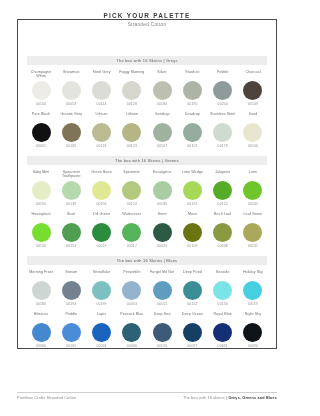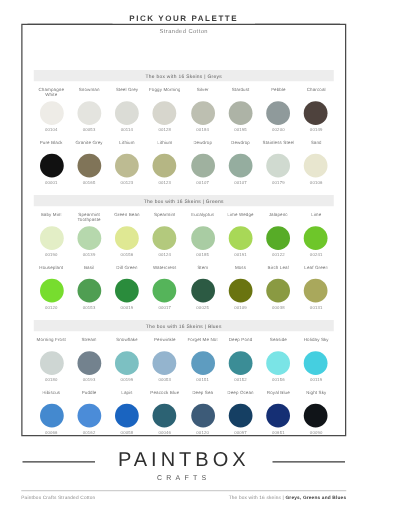--- a/index.html
+++ b/index.html
@@ -471,26 +471,20 @@
         <div class="cell-code">00651</div>
       </div>
       <div class="cell">
         <div class="cell-name">Night Sky</div>
         <div class="dot" style="background-color: rgb(16, 20, 24);"></div>
         <div class="cell-code">00090</div>
       </div>
     </div>
   </div>
 
-  <div class="brand">
-    <div class="brand-name">PAINTBOX</div>
-    <div class="brand-sub">CRAFTS</div>
-    <div class="brand-rule-left"></div>
-    <div class="brand-rule-right"></div>
-  </div>
 
   <div class="bottom-rule"></div>
   <div class="caption">
     <div class="caption-left">Paintbox Crafts Stranded Cotton</div>
     <div class="caption-right"><span>The box with 16 skeins | </span><b>Greys, Greens and Blues</b></div>
   </div>
 
 </div>
 
 </body></html>

